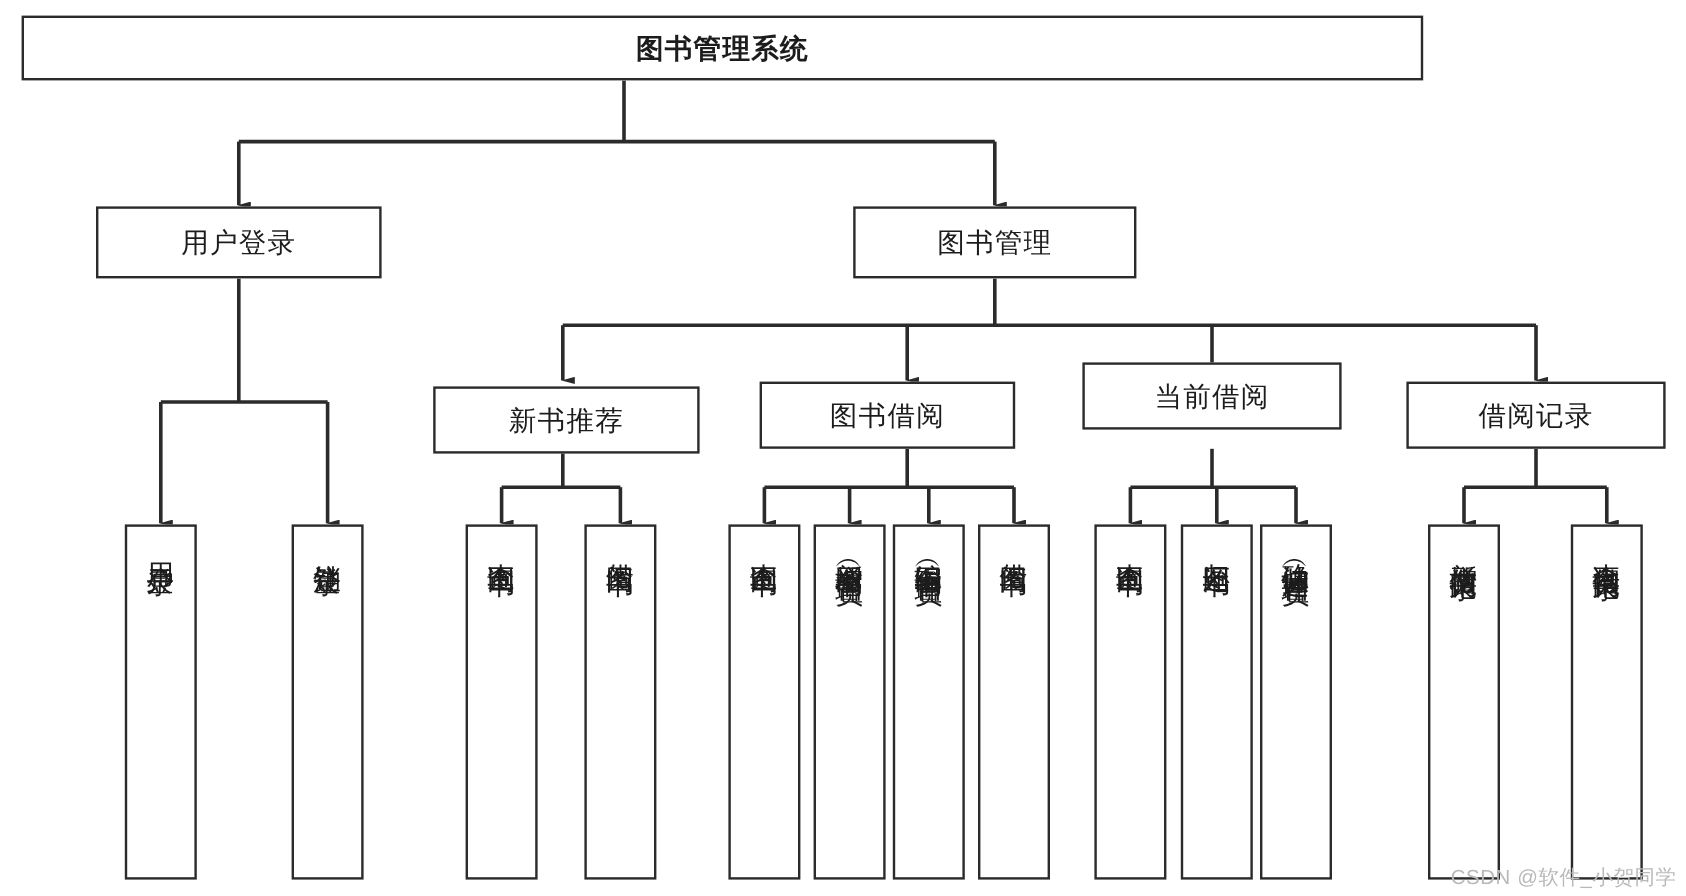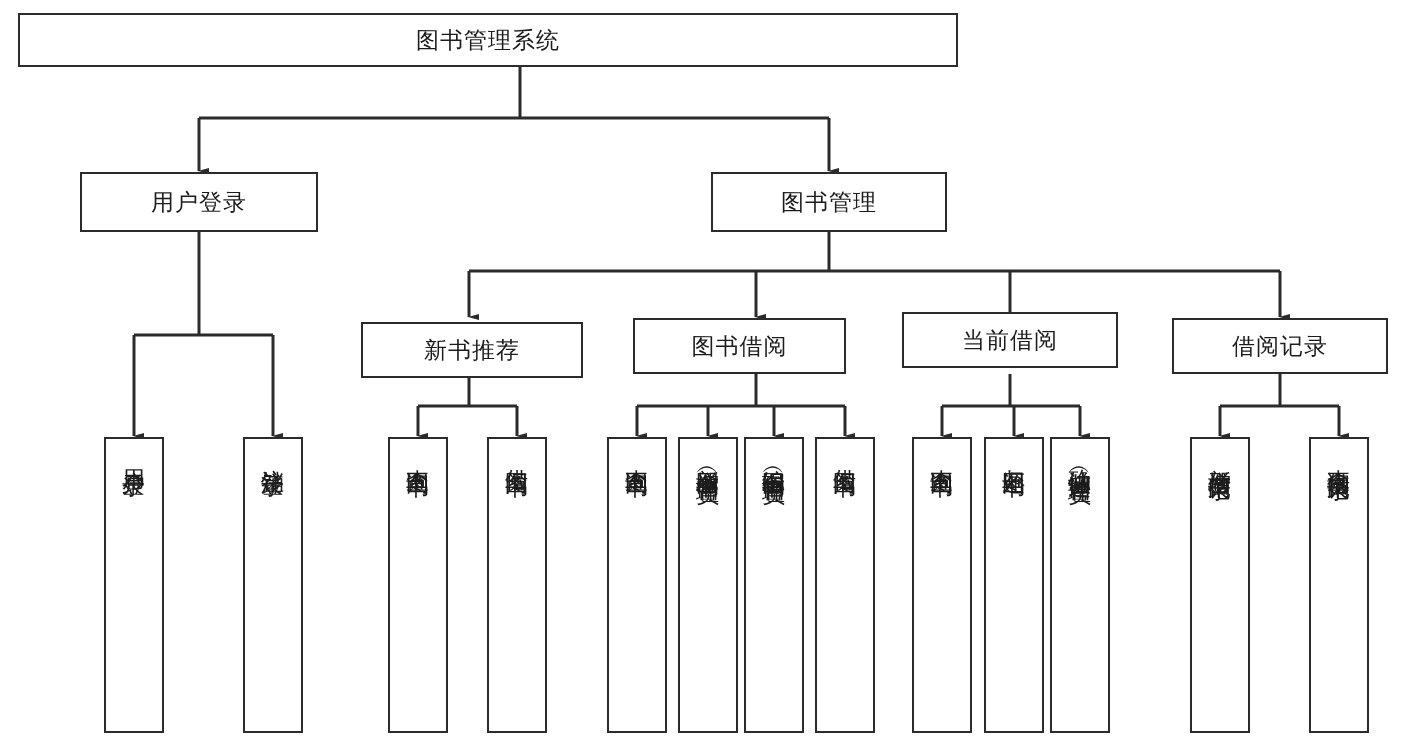--- a/index.html
+++ b/index.html
@@ -104,36 +104,36 @@
         <line x1="1014" y1="406" x2="1014" y2="436" stroke="#2b2b2b" stroke-width="3" stroke-linecap="butt" marker-end="url(#arrowhead)"></line>
         <line x1="1080" y1="406" x2="1080" y2="436" stroke="#2b2b2b" stroke-width="3" stroke-linecap="butt" marker-end="url(#arrowhead)"></line>
         <line x1="1280" y1="374" x2="1280" y2="406" stroke="#2b2b2b" stroke-width="3" stroke-linecap="butt"></line>
         <line x1="1220" y1="406" x2="1339" y2="406" stroke="#2b2b2b" stroke-width="3" stroke-linecap="butt"></line>
         <line x1="1220" y1="406" x2="1220" y2="436" stroke="#2b2b2b" stroke-width="3" stroke-linecap="butt" marker-end="url(#arrowhead)"></line>
         <line x1="1339" y1="406" x2="1339" y2="436" stroke="#2b2b2b" stroke-width="3" stroke-linecap="butt" marker-end="url(#arrowhead)"></line>
       </g>
   </svg>
 
   <div id="node-layer">
-      <div class="node horiz" style="left: 18px; top: 13px; width: 940px; height: 54px;">
+      <div class="node horiz" style="left: 18px; top: 13px; width: 1168px; height: 54px; font-weight: bold;">
         <span>图书管理系统</span>
       </div>
       <div class="node horiz" style="left: 80px; top: 172px; width: 238px; height: 60px;">
         <span>用户登录</span>
       </div>
       <div class="node horiz" style="left: 711px; top: 172px; width: 236px; height: 60px; justify-content: center;">
         <span>图书管理</span>
       </div>
       <div class="node horiz" style="left: 361px; top: 322px; width: 222px; height: 56px;">
         <span>新书推荐</span>
       </div>
       <div class="node horiz" style="left: 633px; top: 318px; width: 213px; height: 56px;">
         <span>图书借阅</span>
       </div>
-      <div class="node horiz" style="left: 902px; top: 312px; width: 216px; height: 56px;">
+      <div class="node horiz" style="left: 902px; top: 302px; width: 216px; height: 56px;">
         <span>当前借阅</span>
       </div>
       <div class="node horiz" style="left: 1172px; top: 318px; width: 216px; height: 56px;">
         <span>借阅记录</span>
       </div>
       <div class="node vert" style="left: 104px; top: 437px; width: 60px; height: 296px;">
         <span class="vlabel">用户登录</span>
       </div>
       <div class="node vert" style="left: 243px; top: 437px; width: 60px; height: 296px;">
         <span class="vlabel">注销登录</span>
@@ -166,13 +166,14 @@
         <span class="vlabel">确认归还（管理员）</span>
       </div>
       <div class="node vert" style="left: 1190px; top: 437px; width: 60px; height: 296px;">
         <span class="vlabel">新增借阅记录</span>
       </div>
       <div class="node vert" style="left: 1309px; top: 437px; width: 60px; height: 296px;">
         <span class="vlabel">查询借阅记录</span>
       </div>
     </div>
 
+  <div class="watermark">CSDN @软件_小贺同学</div>
 </div>
 
 </body></html>

